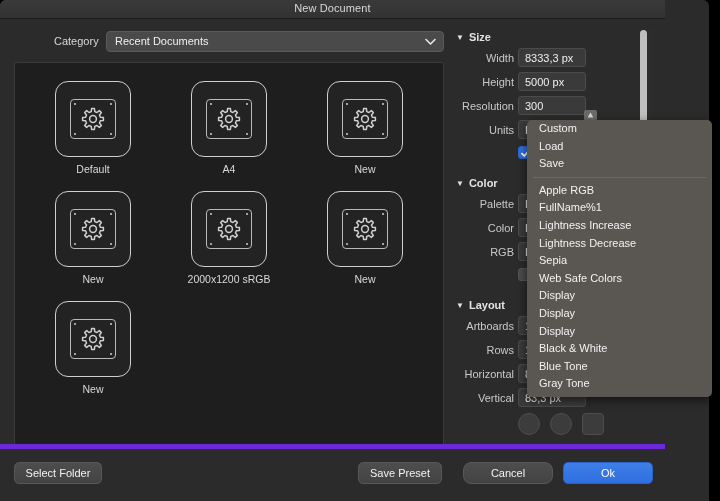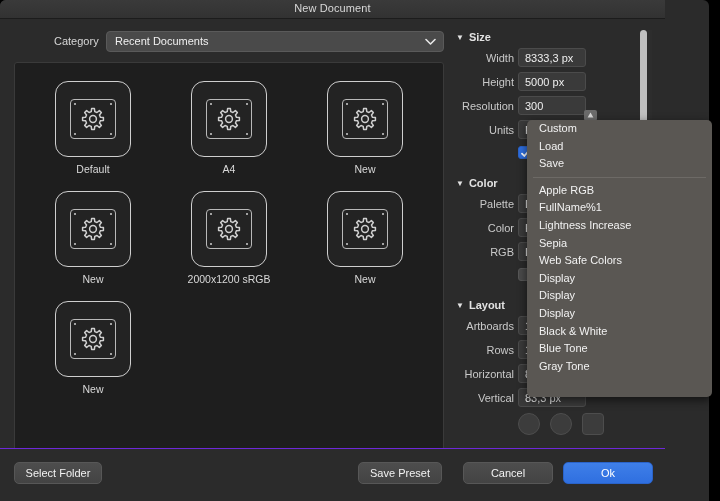--- a/index.html
+++ b/index.html
@@ -176,39 +176,39 @@
   .opt-scroll-track {
     position: absolute; left: 648px; top: 30px;
     width: 4px; height: 95px;
     background: #2d2d2d;
   }
 
   
   .footer {
     position: absolute; left: 0; bottom: 0; width: 665px; height: 52px;
     background: #2b2b2b;
-    border-top: 1px solid #6d28d9;
+    border-top: 5px solid #6d28d9;
   }
   .btn {
     position: absolute; top: 13px; height: 22px;
     border-radius: 5px;
     background: linear-gradient(#4d4d4d, #434343);
     border: 1px solid #575757;
     box-sizing: border-box;
     font-size: 11px; color: #f2f2f2;
     text-align: center; line-height: 20px;
     cursor: default;
   }
   .btn.primary {
     background: linear-gradient(#3f7fe8, #2f6fe0);
     border-color: #2a63c9; color: #ffffff;
   }
   #btn-select-folder { left: 14px; width: 88px; }
   #btn-save-preset  { left: 358px; width: 84px; }
-  #btn-cancel       { left: 463px; width: 90px; }
+  #btn-cancel       { left: 463px; width: 90px; border-radius: 8px; }
   #btn-ok           { left: 563px; width: 90px; }
 
   
   .popup {
     position: absolute; left: 527px; top: 120px;
     width: 185px; height: 277px;
     background: #5a5753;
     border-radius: 5px;
     box-shadow: 0 3px 10px rgba(0,0,0,0.6);
     overflow: hidden;
@@ -488,20 +488,21 @@
 
   <div class="popup">
     <div id="menu-list">
         <div class="menu-item">Custom</div>
         <div class="menu-item">Load</div>
         <div class="menu-item">Save</div>
         <div class="menu-sep"></div>
         <div class="menu-item">Apple RGB</div>
         <div class="menu-item">FullName%1</div>
         <div class="menu-item">Lightness Increase</div>
+        <div class="menu-item">Lightness Decrease</div>
         <div class="menu-item">Sepia</div>
         <div class="menu-item">Web Safe Colors</div>
         <div class="menu-item">Display</div>
         <div class="menu-item">Display</div>
         <div class="menu-item">Display</div>
         <div class="menu-item">Black &amp; White</div>
         <div class="menu-item">Blue Tone</div>
         <div class="menu-item">Gray Tone</div>
       </div>
   </div>

